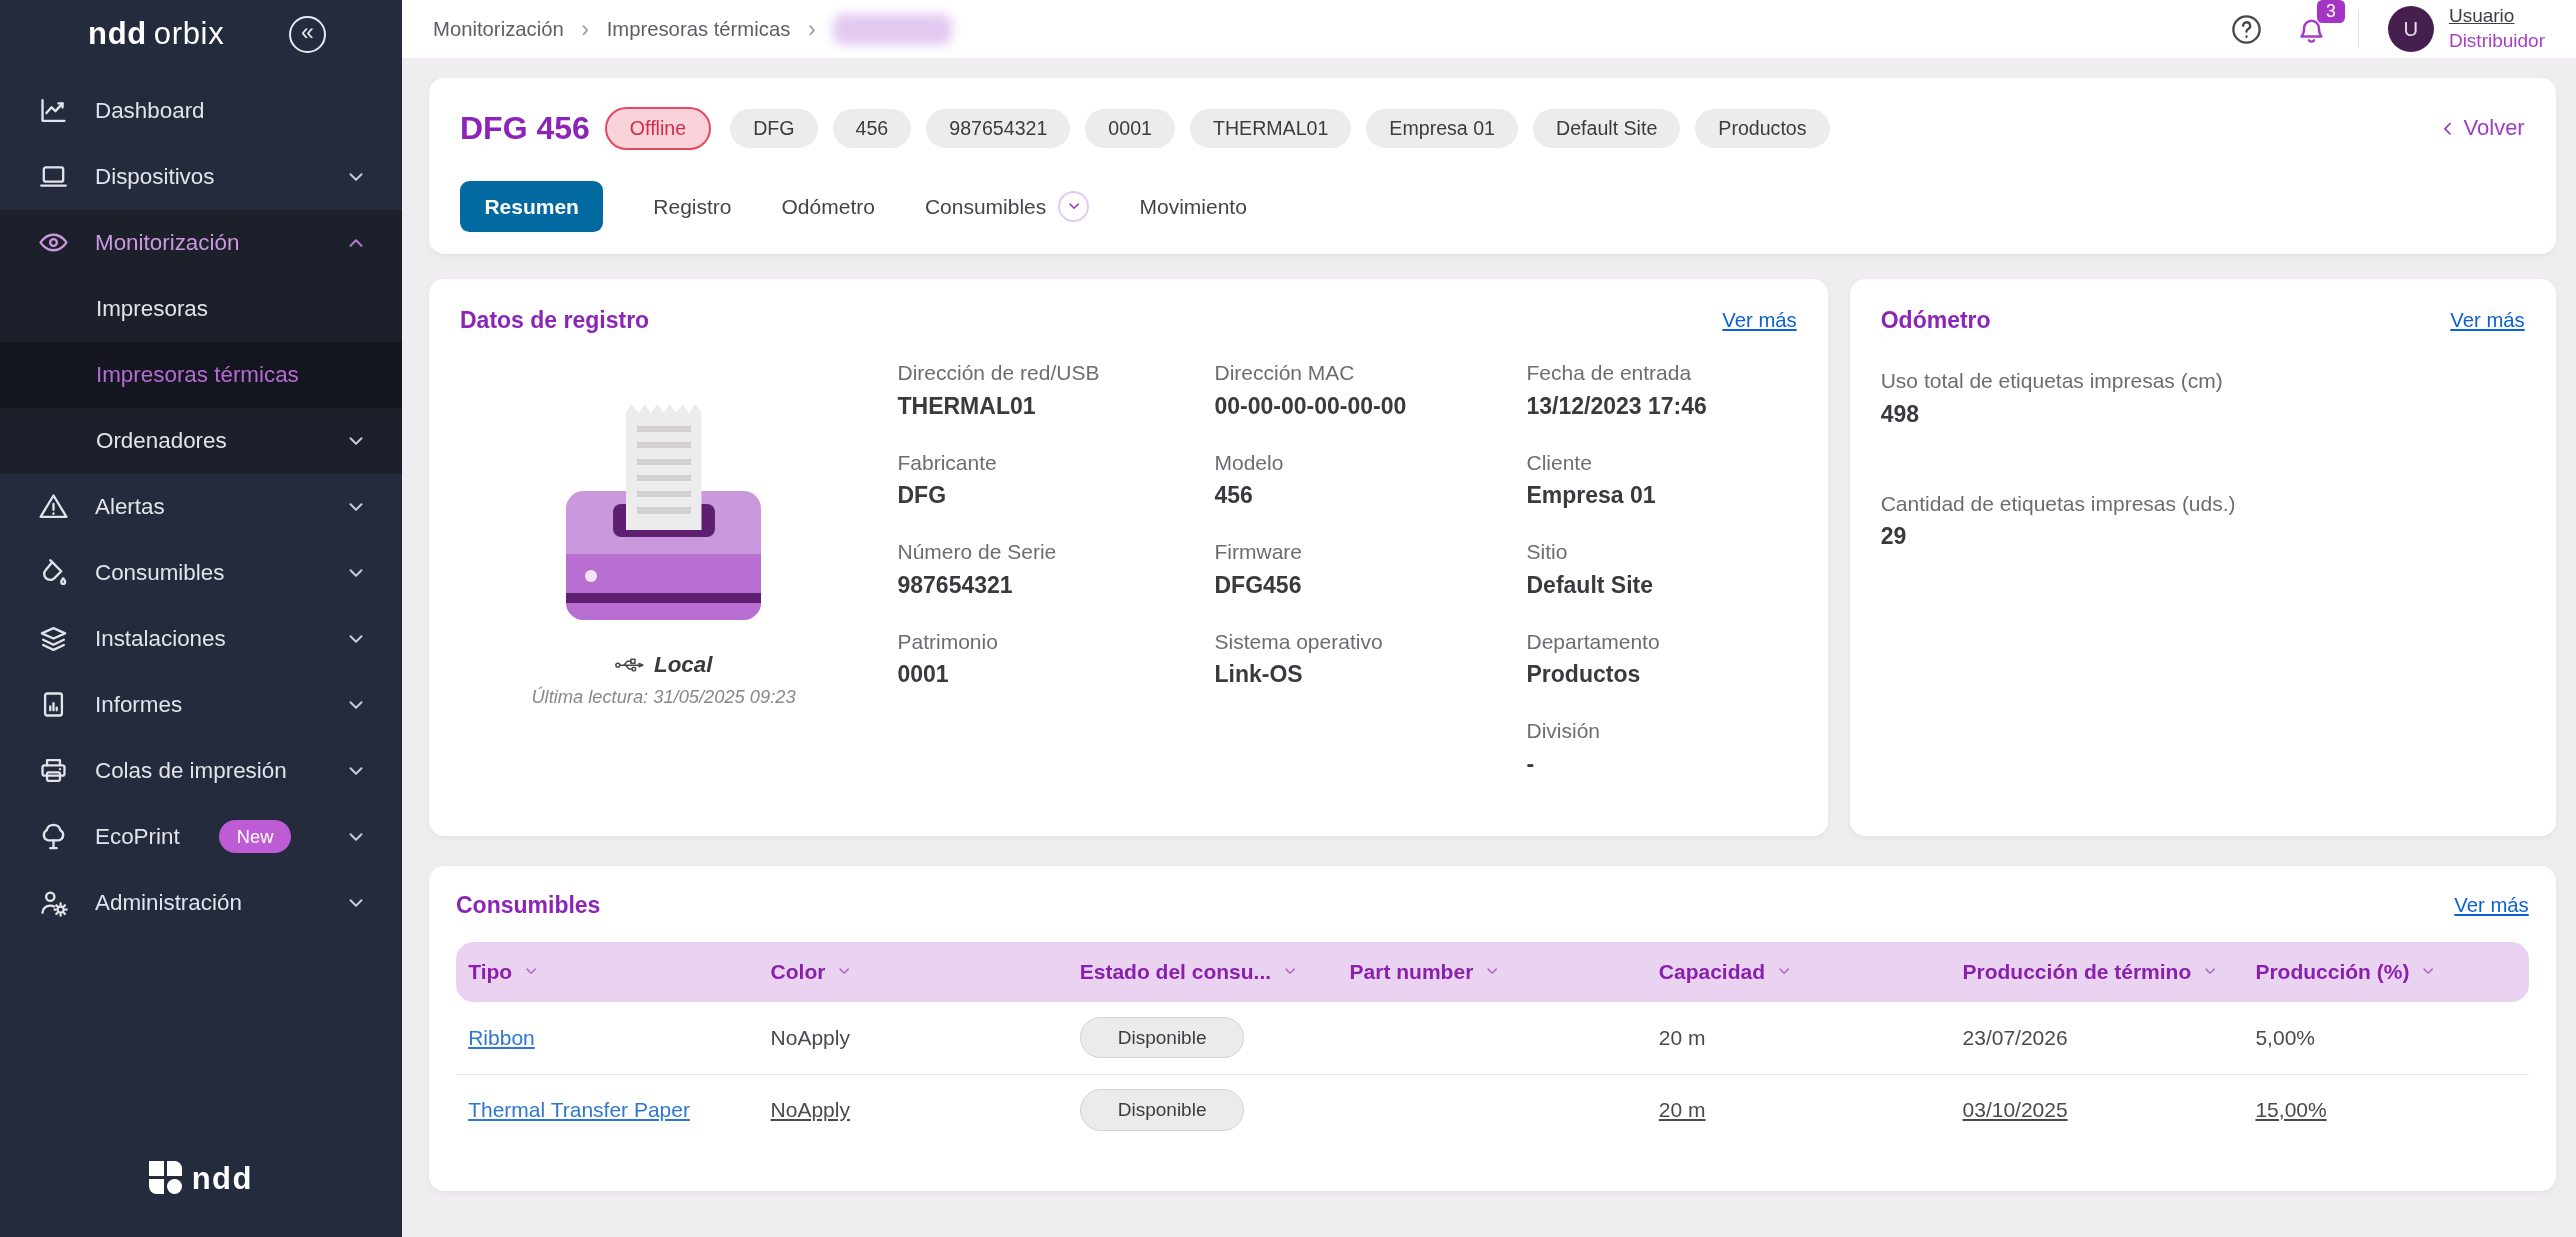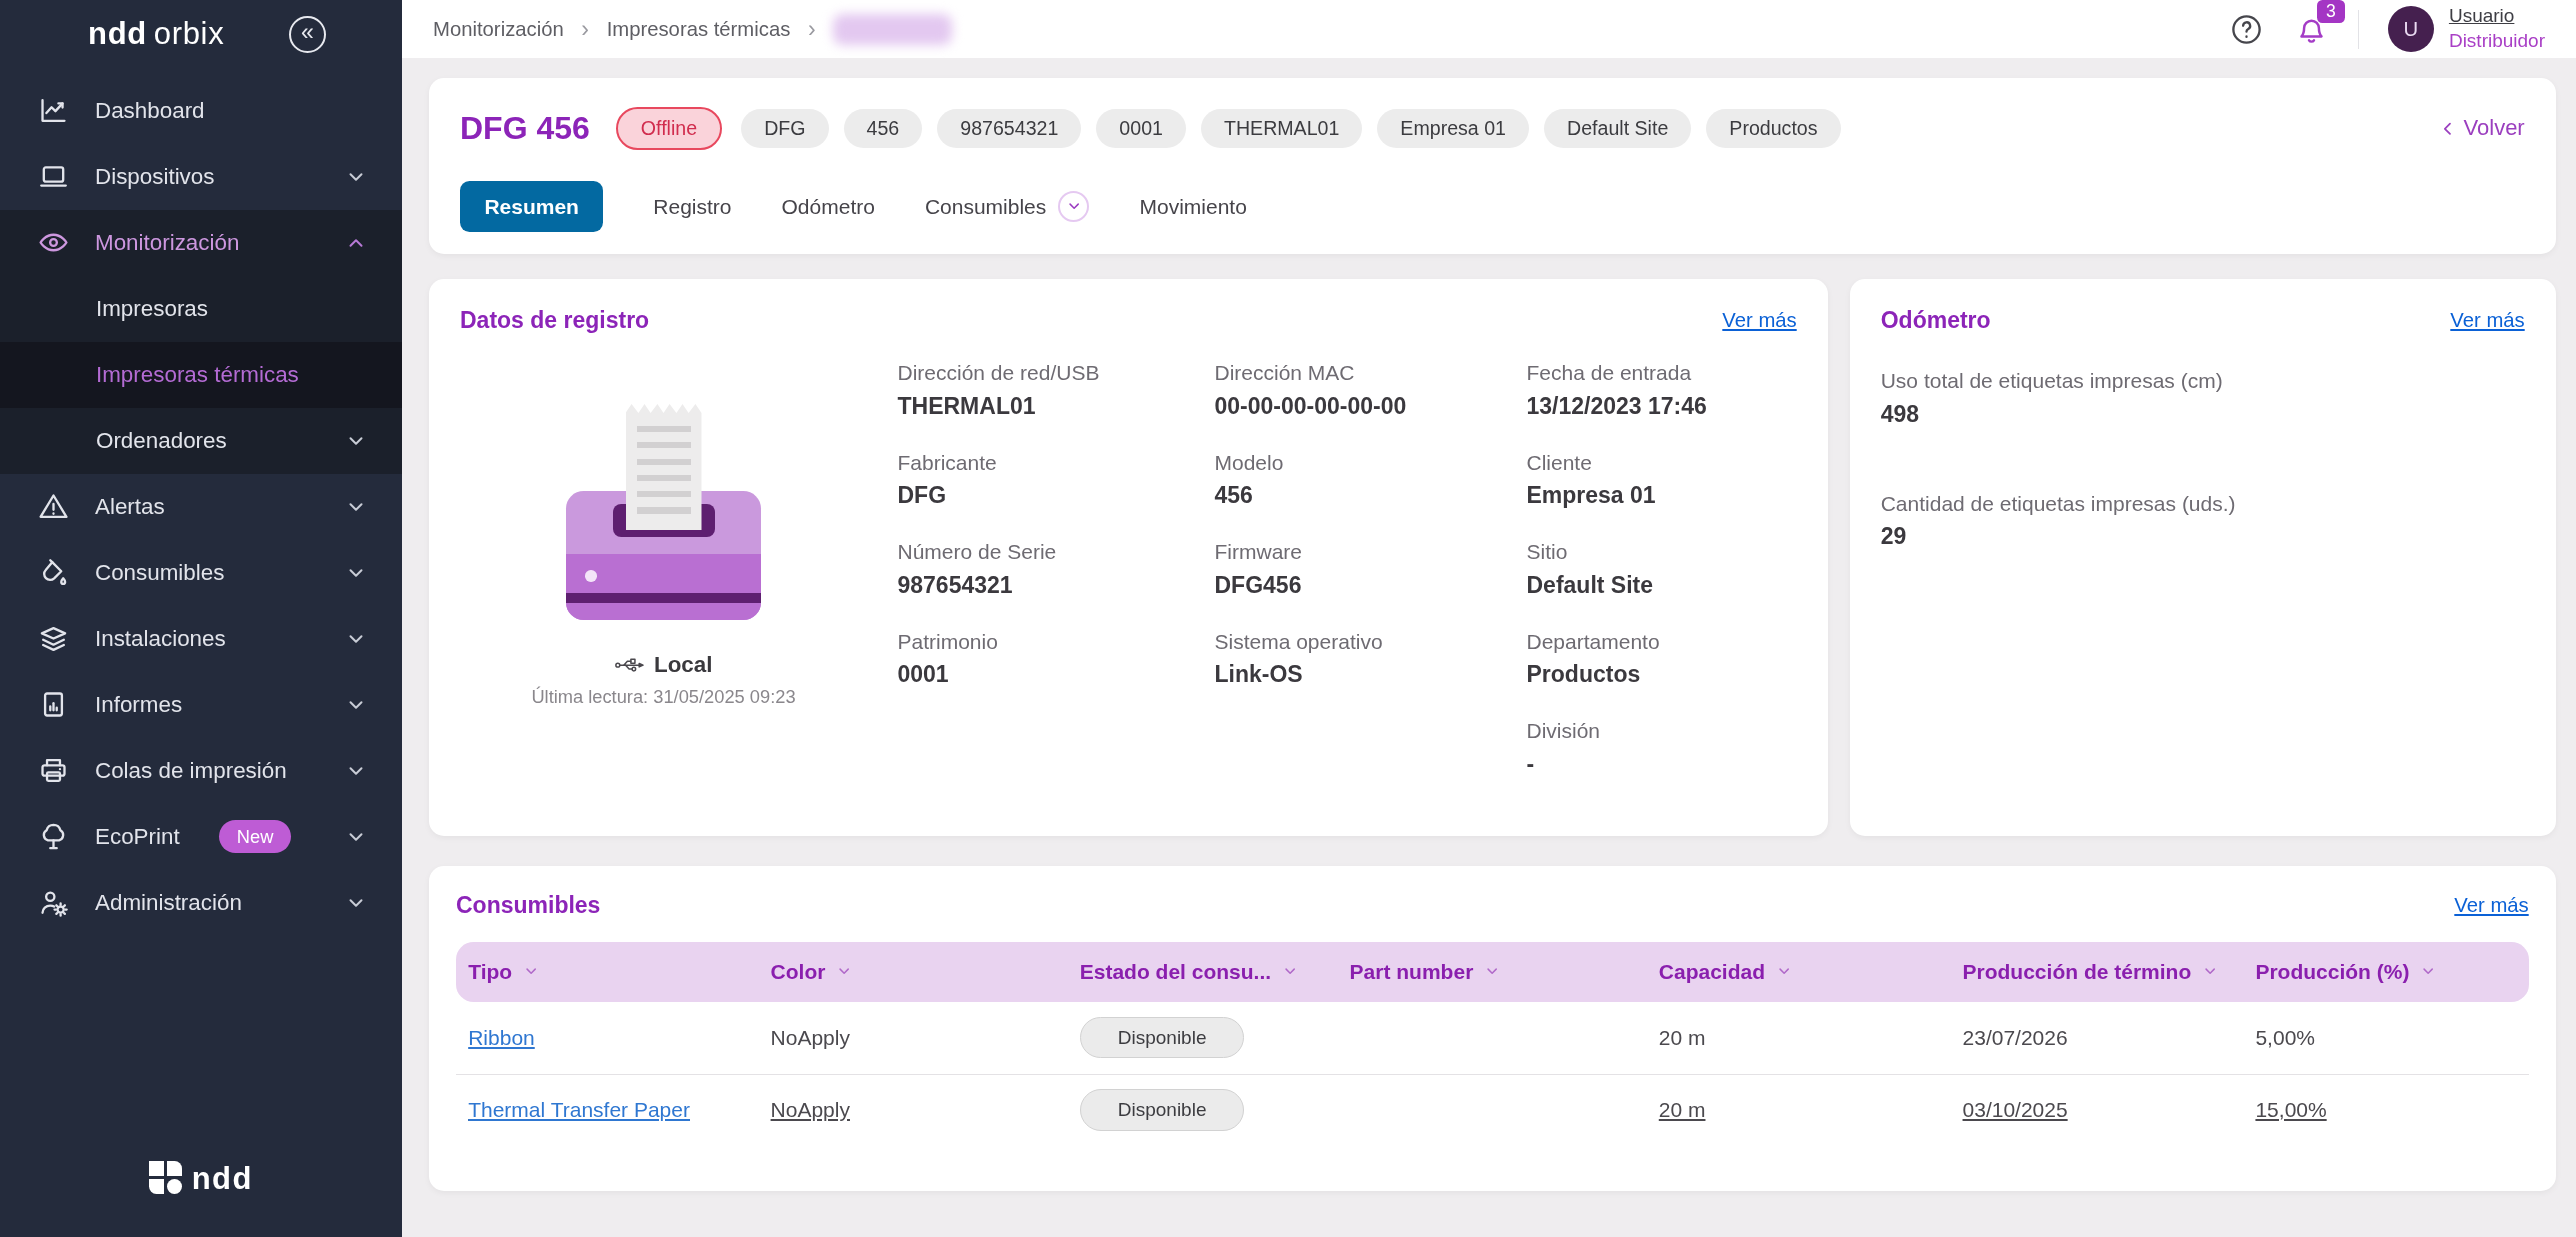--- a/index.html
+++ b/index.html
@@ -53,42 +53,42 @@
   .vdiv { width:1.4px; height:39px; background:#E2E2E6; }
   .user { display:flex; align-items:center; gap:15px; cursor:pointer; }
   .avatar { width:46px; height:46px; border-radius:50%; background:#45204F; color:#EADBF2; display:flex; align-items:center; justify-content:center; font-size:20.3px; flex-shrink:0; }
   .user-name { font-size:19px; color:#3E3E44; line-height:1.3;text-decoration:underline; }
   .user-role { font-size:19px; color:#A93FC6; line-height:1.3; }
 
   .content { flex:1; padding:20.3px 20.3px 0 27px; }
 
   .header-card { background:#fff; border-radius:15px; padding:28.5px 31px 22px; box-shadow:0 2px 6.8px rgba(0,0,0,.05); }
   .title-row { display:flex; align-items:center; gap:15px; }
-  .page-title { font-size:32px; font-weight:700; color:#8C24B8; margin-right:11px; white-space:nowrap; }
+  .page-title { font-size:32px; font-weight:700; color:#8C24B8; margin-right:0; white-space:nowrap; }
   .pill { font-size:19.6px; padding:8.1px 23px; border-radius:30px; white-space:nowrap; }
   .pill-offline { background:#FAD3DA; border:2px solid #E8485E; color:#D12D4E; margin-right:4.1px; }
   .pill-tag { background:#ECECEC; color:#3C3C40; }
   .back-link { margin-left:auto; color:#9B3FBF; font-size:22px; display:flex; align-items:center; gap:6.8px; cursor:pointer; white-space:nowrap; }
   .back-link svg { width:17.6px; height:17.6px; }
   .tabs { display:flex; align-items:center; gap:50px; margin-top:31px; font-size:21px; color:#46444A; }
   .tab { cursor:pointer; white-space:nowrap; }
   .tab-active { background:#0369a1; color:#fff; border-radius:9.5px; padding:13.6px 24.4px; font-weight:600; }
   .tab-group { display:flex; align-items:center; gap:12.2px; }
   .tab-chev-circle { width:31px; height:31px; border:2px solid #E5C9F1; border-radius:50%; color:#9A3BC0; display:flex; align-items:center; justify-content:center; }
   .tab-chev-circle svg { width:16.3px; height:16.3px; }
 
   .cards-row { display:flex; gap:22px; margin-top:24.4px; align-items:stretch; }
   .card { background:#fff; border-radius:15px; box-shadow:0 2px 6.8px rgba(0,0,0,.05); }
   .card-head { display:flex; align-items:center; }
   .card-title { font-size:23px; font-weight:700; color:#8C24B8; }
   .vermas { margin-left:auto; font-size:20.3px; color:#0B61D6; text-decoration:underline; cursor:pointer; white-space:nowrap; }
 
   .registro-card { flex:1; padding:28.5px 31px 27px; min-height:522px; }
   .registro-body { display:flex; }
-  .illus-col { width:407px; flex-shrink:0; text-align:center; }
+  .illus-col { width:407px; flex-shrink:0; text-align:center;font-style:italic; }
   .printer-illus { position:relative; width:230px; height:236px; margin:70px auto 0; }
   .printer-body { position:absolute; left:17.6px; right:17.6px; bottom:20.3px; height:129px; border-radius:17.6px; background:#CA99DD; overflow:hidden; }
   .body-lower { position:absolute; bottom:0; left:0; right:0; height:66px; background:#B96FD2; }
   .body-stripe { position:absolute; bottom:16.3px; left:0; right:0; height:10.2px; background:#5E1F70; }
   .body-dot { position:absolute; left:19px; bottom:38px; width:11.5px; height:11.5px; border-radius:50%; background:#F3E4F8; }
   .slot { position:absolute; top:100px; left:50%; transform:translateX(-50%); width:102px; height:33px; background:#5E1F70; border-radius:8.1px; }
   .receipt { position:absolute; top:0; left:50%; transform:translateX(-50%); width:76px; height:126px; background:#EDECEC; clip-path:polygon(0 7%,8% 0,17% 7%,25% 0,33% 7%,42% 0,50% 7%,58% 0,67% 7%,75% 0,83% 7%,92% 0,100% 7%,100% 100%,0 100%); }
   .receipt-lines { position:absolute; left:11px; right:11px; top:22px; bottom:8.1px; background:repeating-linear-gradient(to bottom, #D2D0D1 0 6.1px, transparent 6.1px 16.3px); }
   .conn-row { display:flex; align-items:center; justify-content:center; gap:9.5px; margin-top:12.2px; font-size:22.4px; font-weight:600; color:#3A393D; }
   .usb-icon { width:30px; height:20.3px; color:#4A484D; }

